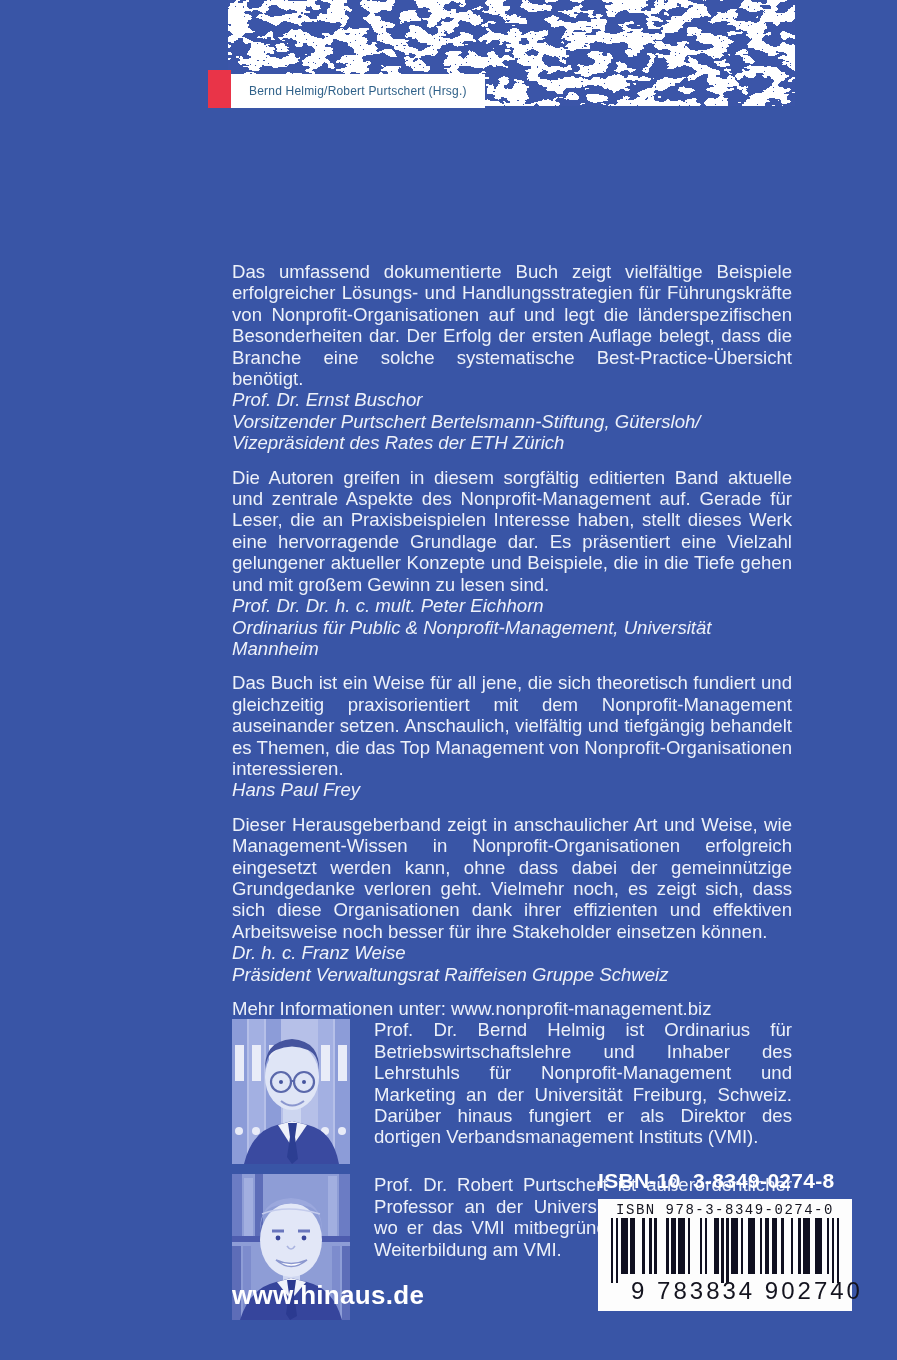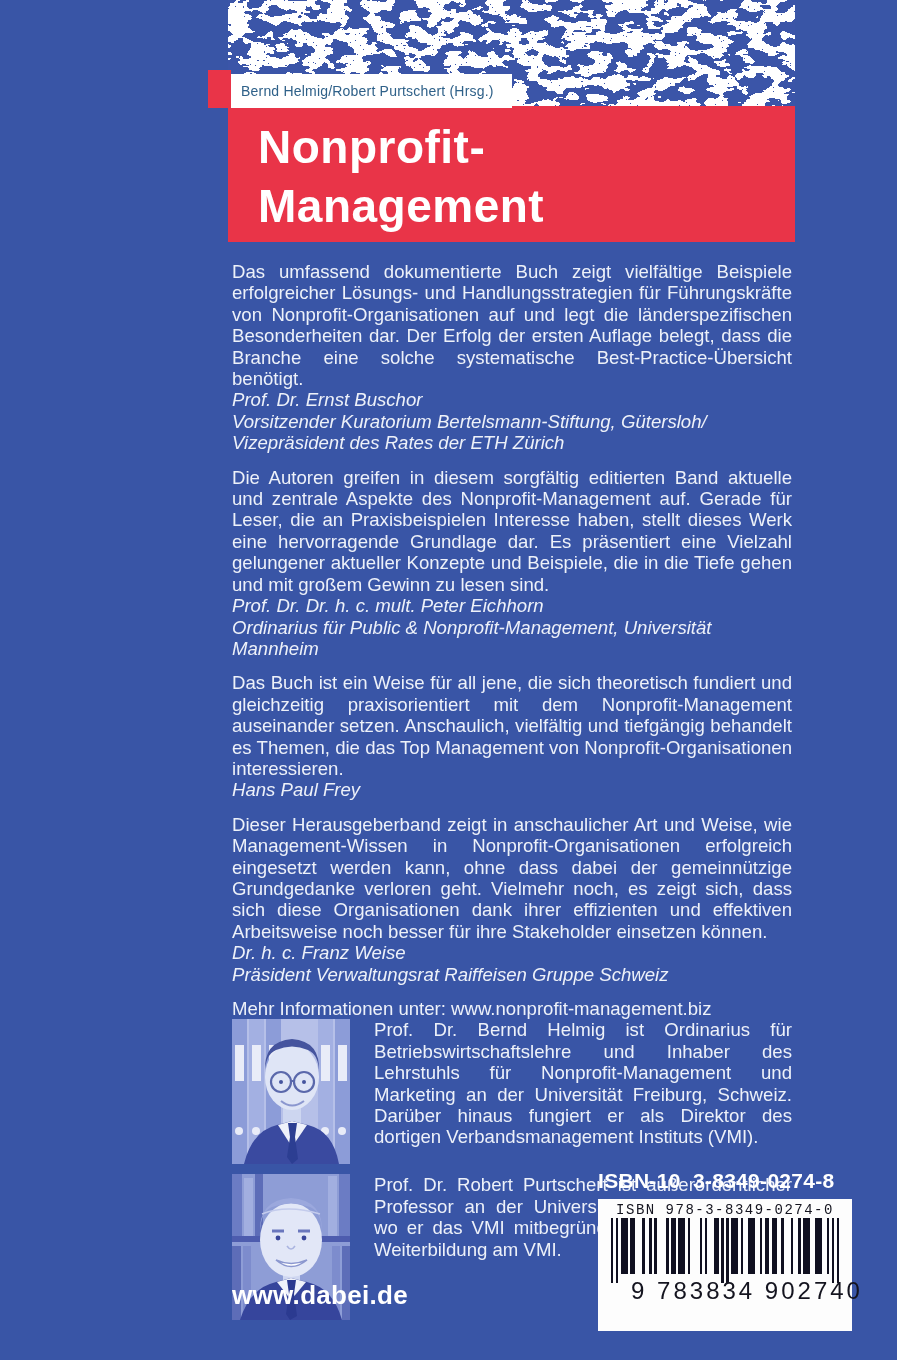--- a/index.html
+++ b/index.html
@@ -13,21 +13,21 @@
 
   
   .texture-band{position:absolute;left:228px;top:0;width:567px;height:106px;z-index:1;}
 
   
   .author-strip{
     position:absolute;left:228px;top:74px;height:34px;
     background:#ffffff;display:inline-flex;align-items:center;
     padding:0 18px 0 13px;z-index:3;
   }
-  .author-strip span{font-size:14px;color:#2f6189;letter-spacing:.2px;white-space:nowrap;}
+  .author-strip span{font-size:12px;color:#2f6189;letter-spacing:.2px;white-space:nowrap;margin-left:8px;}
 
   .red-tab{position:absolute;left:208px;top:70px;width:23px;height:38px;background:#e93448;z-index:4;}
 
   
   .title-block{
     position:absolute;left:228px;top:106px;width:567px;height:136px;
     background:#e93448;z-index:2;box-sizing:border-box;
     padding:12px 0 0 30px;
   }
   .title-block .t{display:block;color:#ffffff;font-weight:bold;font-size:46px;line-height:59px;letter-spacing:.5px;}
@@ -49,21 +49,21 @@
   .portrait{flex:none;margin-right:24px;line-height:0;}
   .portrait svg{display:block;}
   .bio-text{flex:1;text-align:justify;}
 
   
   .isbn-line{
     position:absolute;left:598px;top:1169px;z-index:2;
     color:#ffffff;font-size:21px;font-weight:bold;white-space:pre;letter-spacing:.3px;
   }
   .barcode-box{
-    position:absolute;left:598px;top:1199px;width:254px;height:132px;z-index:2;
+    position:absolute;left:598px;top:1199px;width:254px;height:112px;z-index:2;
     background:#fdfdfd;box-sizing:border-box;
     display:flex;flex-direction:column;align-items:center;padding-top:3px;
   }
   .isbn13{font-family:"Liberation Mono",monospace;font-size:14px;letter-spacing:1.5px;color:#14141f;white-space:nowrap;}
   .digits{font-size:24px;color:#14141f;letter-spacing:3px;margin-top:-9px;white-space:nowrap;margin-left:44px;}
 
   .publisher-url{
     position:absolute;left:232px;top:1280px;z-index:2;
     color:#ffffff;font-weight:bold;font-size:26px;letter-spacing:.3px;
   }
@@ -96,31 +96,27 @@
       <rect width="567" height="106" fill="#3a55a8" filter="url(#fx-fine)"></rect>
     </svg>
   </div>
 
   <div class="red-tab"></div>
 
   <div class="author-strip">
     <span>Bernd Helmig/Robert Purtschert (Hrsg.)</span>
   </div>
 
-  <div class="title-block">
-    <span class="t">Nonprofit-</span>
-    <span class="t">Management</span>
-  </div>
 
   <div class="content">
 
     <section class="testimonial">
       <p class="quote">Das umfassend dokumentierte Buch zeigt vielfältige Beispiele erfolgreicher Lösungs- und Handlungsstrategien für Führungskräfte von Nonprofit-Organisationen auf und legt die länderspezifischen Besonderheiten dar. Der Erfolg der ersten Auflage belegt, dass die Branche eine solche systematische Best-Practice-Übersicht benötigt.</p>
       <p class="attr attr-half">Prof. Dr. Ernst Buschor</p>
-      <p class="attr">Vorsitzender Kuratorium Bertelsmann-Stiftung, Gütersloh/</p>
+      <p class="attr">Vorsitzender Purtschert Bertelsmann-Stiftung, Gütersloh/</p>
       <p class="attr">Vizepräsident des Rates der ETH Zürich</p>
     </section>
 
     <section class="testimonial">
       <p class="quote">Die Autoren greifen in diesem sorgfältig editierten Band aktuelle und zentrale Aspekte des Nonprofit-Management auf. Gerade für Leser, die an Praxisbeispielen Interesse haben, stellt dieses Werk eine hervorragende Grundlage dar. Es präsentiert eine Vielzahl gelungener aktueller Konzepte und Beispiele, die in die Tiefe gehen und mit großem Gewinn zu lesen sind.</p>
       <p class="attr">Prof. Dr. Dr. h. c. mult. Peter Eichhorn</p>
       <p class="attr">Ordinarius für Public &amp; Nonprofit-Management, Universität Mannheim</p>
     </section>
 
     <section class="testimonial">
@@ -263,15 +259,15 @@
         <rect x="204.0" y="0" width="2.4" height="56" fill="#101020"></rect>
         <rect x="206.4" y="0" width="2.4" height="56" fill="#101020"></rect>
         <rect x="208.8" y="0" width="2.4" height="56" fill="#101020"></rect>
         <rect x="216.0" y="0" width="2.4" height="56" fill="#101020"></rect>
         <rect x="220.8" y="0" width="2.4" height="65" fill="#101020"></rect>
         <rect x="225.6" y="0" width="2.4" height="65" fill="#101020"></rect>
       </svg>
     <div class="digits">9 783834 902740</div>
   </div>
 
-  <div class="publisher-url">www.dabei.de</div>
+  <div class="publisher-url">www.hinaus.de</div>
 
 </div>
 
 </body></html>

